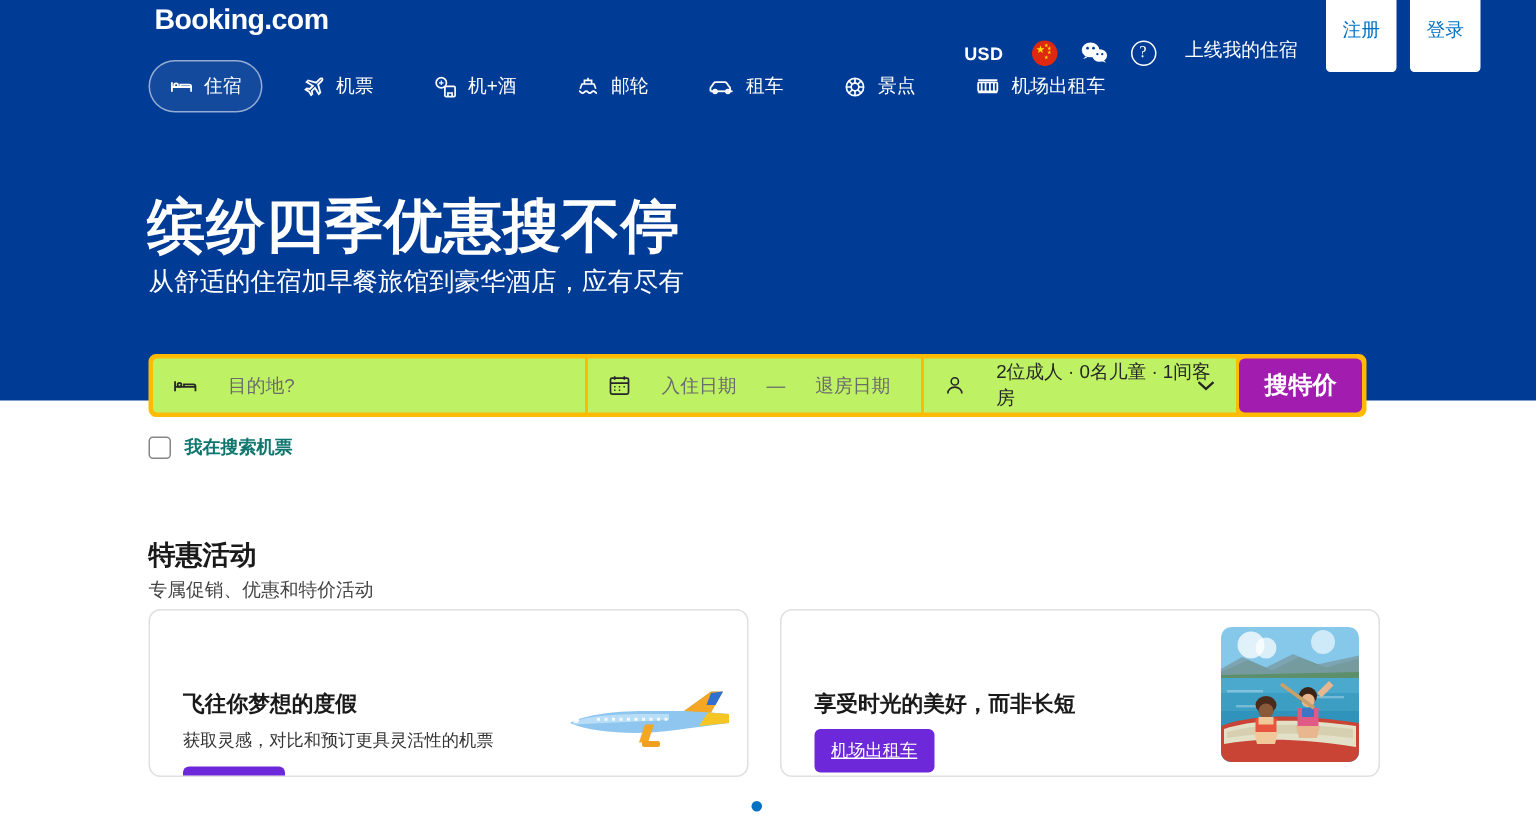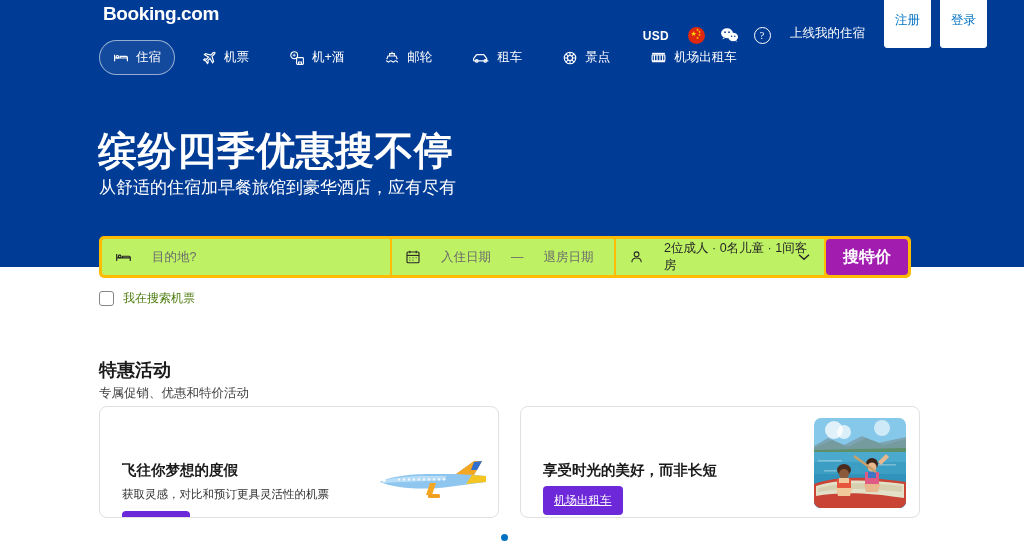--- a/index.html
+++ b/index.html
@@ -141,21 +141,21 @@
 
   
   .cbrow {
     position: absolute; left: 99px; top: 290px;
     display: flex; align-items: center; gap: 9px;
   }
   .cbox {
     width: 15px; height: 15px; border: 1.5px solid #868686;
     border-radius: 3px; background: #fff; cursor: pointer;
   }
-  .cbrow span { font-size: 12px; color: #4d7c0f; }
+  .cbrow span { font-size: 12px; color: #0f766e; font-weight: bold; }
 
   
   .deals-h {
     position: absolute; left: 99px; top: 358px;
     color: #1a1a1a; font-size: 18px; font-weight: bold;
   }
   .deals-sub {
     position: absolute; left: 99px; top: 385px;
     color: #444; font-size: 12.5px;
   }

